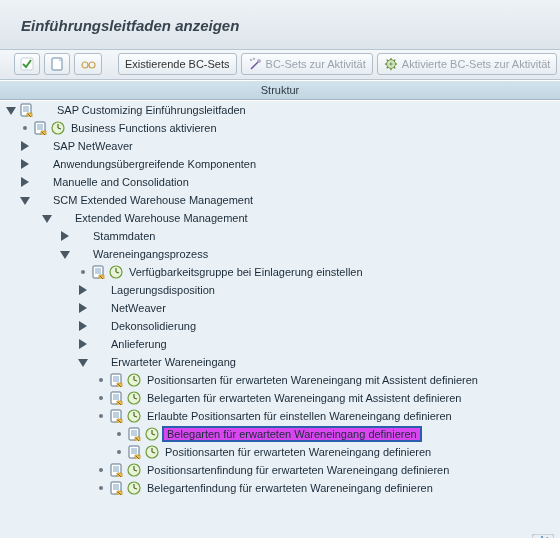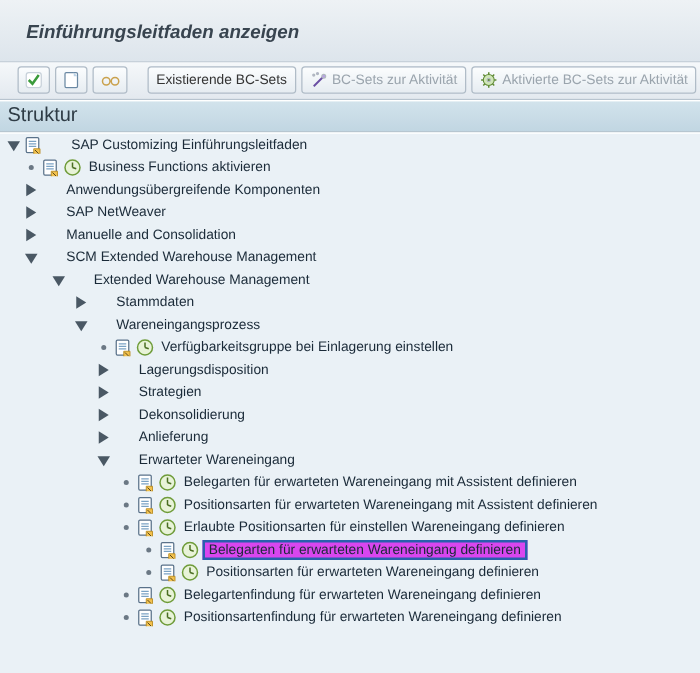--- a/index.html
+++ b/index.html
@@ -58,22 +58,23 @@
     display: inline-block;
     width: 3px; height: 20px;
     margin-right: 4px;
     background: repeating-linear-gradient(#9aa6b0 0 1px, #f5f8fa 1px 3px);
   }
   .panel-header {
     background: linear-gradient(#d2e3ec, #c1d6e2);
     border-top: 1px solid #fff;
     border-bottom: 1px solid #a5b6c2;
     padding: 3px 6px;
-    font-size: 16px;
+    font-size: 11px;
     color: #2f3c46;
+    text-align: center;
   }
   .tree {
     background: #eaf1f6;
     border-top: 1px solid #fff;
     min-height: 460px;
     position: relative;
     overflow: hidden;
     width: 560px;
   }
   .row {
@@ -271,50 +272,50 @@
   </div>
 
   <div class="row">
     <span class="indent" style="width:14px"></span>
     <span class="hnd">
         <svg width="14" height="14">
           <use href="#tri-right"></use>
         </svg>
       </span>
     <span class="icon" style="width:36px"></span>
+    <span class="lbl">SAP NetWeaver</span>
+  </div>
+
+  <div class="row">
+    <span class="indent" style="width:14px"></span>
+    <span class="hnd">
+        <svg width="14" height="14">
+          <use href="#tri-right"></use>
+        </svg>
+      </span>
+    <span class="icon" style="width:36px"></span>
     <span class="lbl">Anwendungsübergreifende Komponenten</span>
   </div>
 
+
   <div class="row">
     <span class="indent" style="width:14px"></span>
     <span class="hnd">
         <svg width="14" height="14">
           <use href="#tri-right"></use>
         </svg>
       </span>
     <span class="icon" style="width:36px"></span>
-    <span class="lbl">SAP NetWeaver</span>
-  </div>
-
+    <span class="lbl">Manuelle and Consolidation</span>
+  </div>
 
   <div class="row">
     <span class="indent" style="width:14px"></span>
     <span class="hnd">
         <svg width="14" height="14">
-          <use href="#tri-right"></use>
-        </svg>
-      </span>
-    <span class="icon" style="width:36px"></span>
-    <span class="lbl">Manuelle and Consolidation</span>
-  </div>
-
-  <div class="row">
-    <span class="indent" style="width:14px"></span>
-    <span class="hnd">
-        <svg width="14" height="14">
           <use href="#tri-down"></use>
         </svg>
       </span>
     <span class="icon" style="width:36px"></span>
     <span class="lbl">SCM Extended Warehouse Management</span>
   </div>
 
   <div class="row">
     <span class="indent" style="width:36px"></span>
     <span class="hnd">
@@ -381,21 +382,21 @@
   </div>
 
   <div class="row">
     <span class="indent" style="width:72px"></span>
     <span class="hnd">
         <svg width="14" height="14">
           <use href="#tri-right"></use>
         </svg>
       </span>
     <span class="icon" style="width:36px"></span>
-    <span class="lbl">Strategien</span>
+    <span class="lbl">NetWeaver</span>
   </div>
 
   <div class="row">
     <span class="indent" style="width:72px"></span>
     <span class="hnd">
         <svg width="14" height="14">
           <use href="#tri-right"></use>
         </svg>
       </span>
     <span class="icon" style="width:36px"></span>
@@ -434,140 +435,140 @@
     <span class="icon">
         <svg width="14" height="14">
           <use href="#doc-icon"></use>
         </svg>
       </span>
     <span class="icon">
         <svg width="16" height="16">
           <use href="#clock-icon"></use>
         </svg>
       </span>
+    <span class="lbl">Positionsarten für erwarteten Wareneingang mit Assistent definieren</span>
+  </div>
+
+  <div class="row">
+    <span class="indent" style="width:90px"></span>
+    <span class="hnd none">
+        <svg width="14" height="14">
+          <use href="#dot-bullet"></use>
+        </svg>
+      </span>
+    <span class="icon">
+        <svg width="14" height="14">
+          <use href="#doc-icon"></use>
+        </svg>
+      </span>
+    <span class="icon">
+        <svg width="16" height="16">
+          <use href="#clock-icon"></use>
+        </svg>
+      </span>
     <span class="lbl">Belegarten für erwarteten Wareneingang mit Assistent definieren</span>
   </div>
 
   <div class="row">
     <span class="indent" style="width:90px"></span>
     <span class="hnd none">
         <svg width="14" height="14">
           <use href="#dot-bullet"></use>
         </svg>
       </span>
     <span class="icon">
         <svg width="14" height="14">
           <use href="#doc-icon"></use>
         </svg>
       </span>
     <span class="icon">
         <svg width="16" height="16">
           <use href="#clock-icon"></use>
         </svg>
       </span>
-    <span class="lbl">Positionsarten für erwarteten Wareneingang mit Assistent definieren</span>
+    <span class="lbl">Erlaubte Positionsarten für einstellen Wareneingang definieren</span>
+  </div>
+
+
+  <div class="row">
+    <span class="indent" style="width:108px"></span>
+    <span class="hnd none">
+        <svg width="14" height="14">
+          <use href="#dot-bullet"></use>
+        </svg>
+      </span>
+    <span class="icon">
+        <svg width="14" height="14">
+          <use href="#doc-icon"></use>
+        </svg>
+      </span>
+    <span class="icon">
+        <svg width="16" height="16">
+          <use href="#clock-icon"></use>
+        </svg>
+      </span>
+    <span class="lbl sel">Belegarten für erwarteten Wareneingang definieren</span>
+  </div>
+
+  <div class="row">
+    <span class="indent" style="width:108px"></span>
+    <span class="hnd none">
+        <svg width="14" height="14">
+          <use href="#dot-bullet"></use>
+        </svg>
+      </span>
+    <span class="icon">
+        <svg width="14" height="14">
+          <use href="#doc-icon"></use>
+        </svg>
+      </span>
+    <span class="icon">
+        <svg width="16" height="16">
+          <use href="#clock-icon"></use>
+        </svg>
+      </span>
+    <span class="lbl">Positionsarten für erwarteten Wareneingang definieren</span>
   </div>
 
   <div class="row">
     <span class="indent" style="width:90px"></span>
     <span class="hnd none">
         <svg width="14" height="14">
           <use href="#dot-bullet"></use>
         </svg>
       </span>
     <span class="icon">
         <svg width="14" height="14">
           <use href="#doc-icon"></use>
         </svg>
       </span>
     <span class="icon">
         <svg width="16" height="16">
           <use href="#clock-icon"></use>
         </svg>
       </span>
-    <span class="lbl">Erlaubte Positionsarten für einstellen Wareneingang definieren</span>
-  </div>
-
-
-  <div class="row">
-    <span class="indent" style="width:108px"></span>
-    <span class="hnd none">
-        <svg width="14" height="14">
-          <use href="#dot-bullet"></use>
-        </svg>
-      </span>
-    <span class="icon">
-        <svg width="14" height="14">
-          <use href="#doc-icon"></use>
-        </svg>
-      </span>
-    <span class="icon">
-        <svg width="16" height="16">
-          <use href="#clock-icon"></use>
-        </svg>
-      </span>
-    <span class="lbl sel">Belegarten für erwarteten Wareneingang definieren</span>
-  </div>
-
-  <div class="row">
-    <span class="indent" style="width:108px"></span>
-    <span class="hnd none">
-        <svg width="14" height="14">
-          <use href="#dot-bullet"></use>
-        </svg>
-      </span>
-    <span class="icon">
-        <svg width="14" height="14">
-          <use href="#doc-icon"></use>
-        </svg>
-      </span>
-    <span class="icon">
-        <svg width="16" height="16">
-          <use href="#clock-icon"></use>
-        </svg>
-      </span>
-    <span class="lbl">Positionsarten für erwarteten Wareneingang definieren</span>
+    <span class="lbl">Positionsartenfindung für erwarteten Wareneingang definieren</span>
   </div>
 
   <div class="row">
     <span class="indent" style="width:90px"></span>
     <span class="hnd none">
         <svg width="14" height="14">
           <use href="#dot-bullet"></use>
         </svg>
       </span>
     <span class="icon">
         <svg width="14" height="14">
           <use href="#doc-icon"></use>
         </svg>
       </span>
     <span class="icon">
         <svg width="16" height="16">
           <use href="#clock-icon"></use>
         </svg>
       </span>
     <span class="lbl">Belegartenfindung für erwarteten Wareneingang definieren</span>
-  </div>
-
-  <div class="row">
-    <span class="indent" style="width:90px"></span>
-    <span class="hnd none">
-        <svg width="14" height="14">
-          <use href="#dot-bullet"></use>
-        </svg>
-      </span>
-    <span class="icon">
-        <svg width="14" height="14">
-          <use href="#doc-icon"></use>
-        </svg>
-      </span>
-    <span class="icon">
-        <svg width="16" height="16">
-          <use href="#clock-icon"></use>
-        </svg>
-      </span>
-    <span class="lbl">Positionsartenfindung für erwarteten Wareneingang definieren</span>
   </div>
 
   <svg class="corner-badge" viewBox="0 0 22 20">
       <use href="#wand-badge"></use>
     </svg>
 </div>
 
 </body></html>

